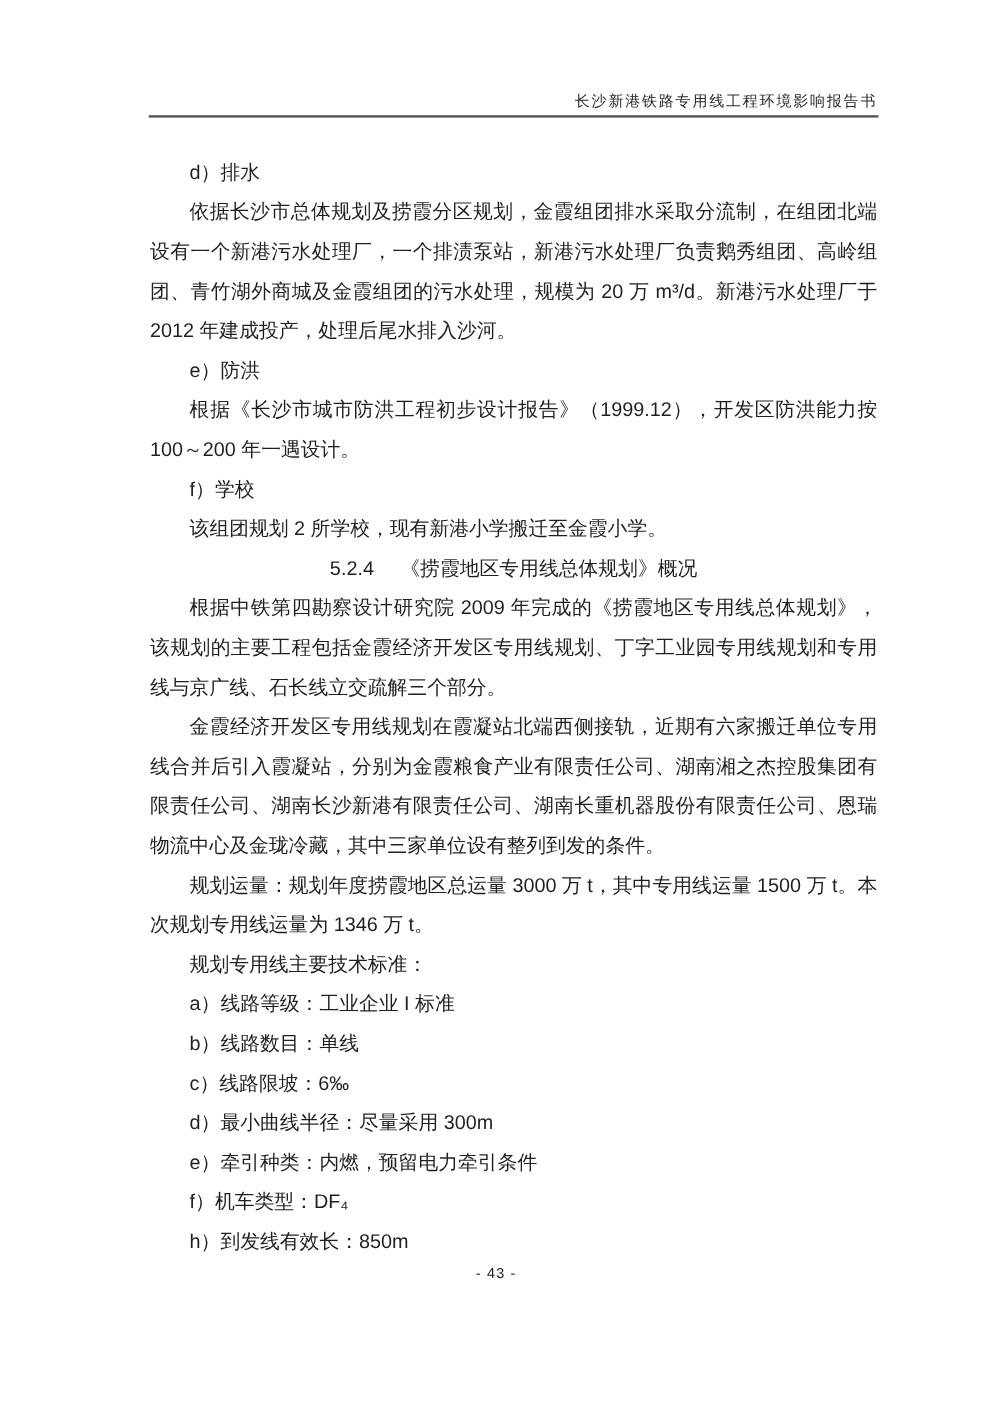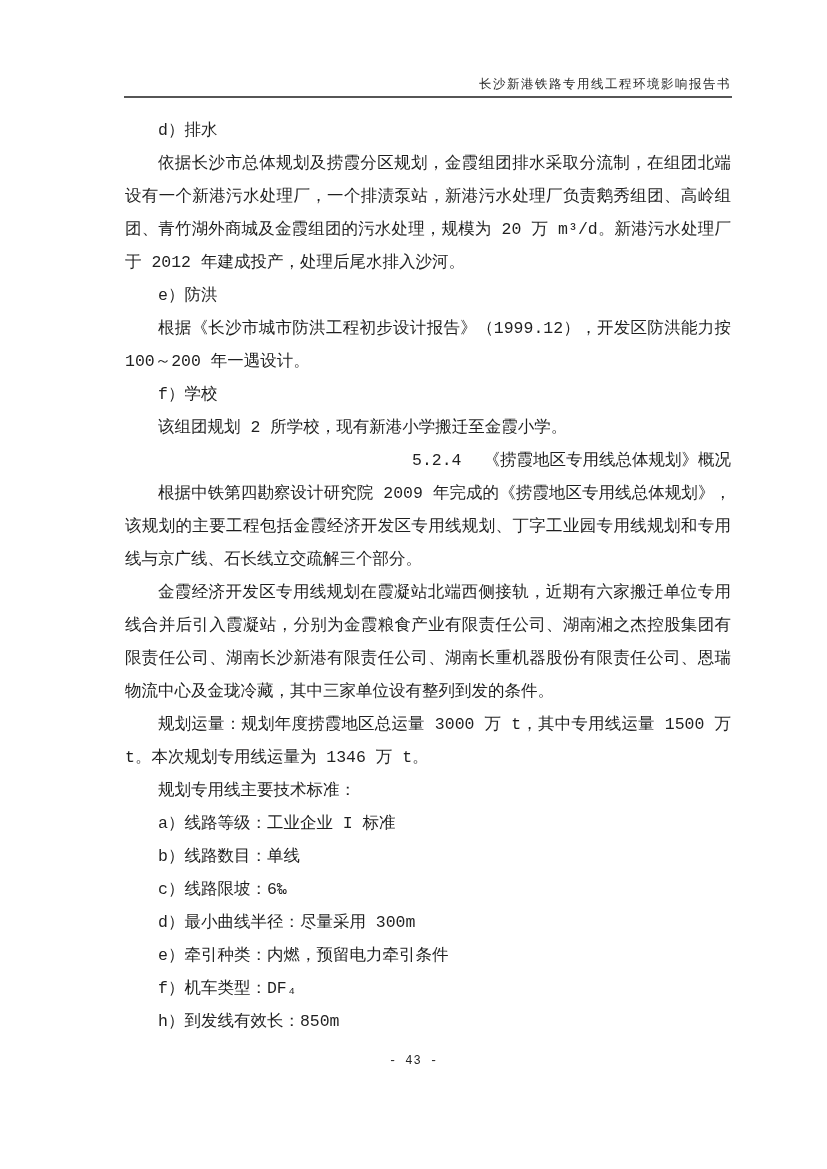--- a/index.html
+++ b/index.html
@@ -5,21 +5,21 @@
   html, body {
     margin: 0;
     padding: 0;
     background: #ffffff;
   }
   .page {
     position: relative;
     width: 827px;
     height: 1169px;
     background: #ffffff;
-    font-family: Liberation Mono, monospace;
+    font-family: Liberation Sans, sans-serif;
     color: #1f1f1f;
     overflow: hidden;
     border-radius: 20px;
   }
   .running-header {
     position: absolute;
     top: 76px;
     left: 125px;
     width: 606px;
     text-align: right;
@@ -31,37 +31,37 @@
   .header-rule {
     position: absolute;
     top: 96px;
     left: 124px;
     width: 608px;
     height: 2px;
     background: #565656;
   }
   .body-text {
     position: absolute;
-    top: 114px;
+    top: 128px;
     left: 125px;
     width: 606px;
     font-size: 16.5px;
     line-height: 33px;
     text-align: justify;
   }
   .body-text p {
     margin: 0;
     padding: 0;
   }
   .indent {
     text-indent: 2em;
   }
   .section-heading {
     margin-left: 10px;
-    text-align: right;
+    text-align: center;
   }
   .section-heading .sec-num {
     display: inline-block;
     margin-right: 22px;
   }
   .page-footer {
     position: absolute;
     top: 1054px;
     left: 0;
     width: 827px;

